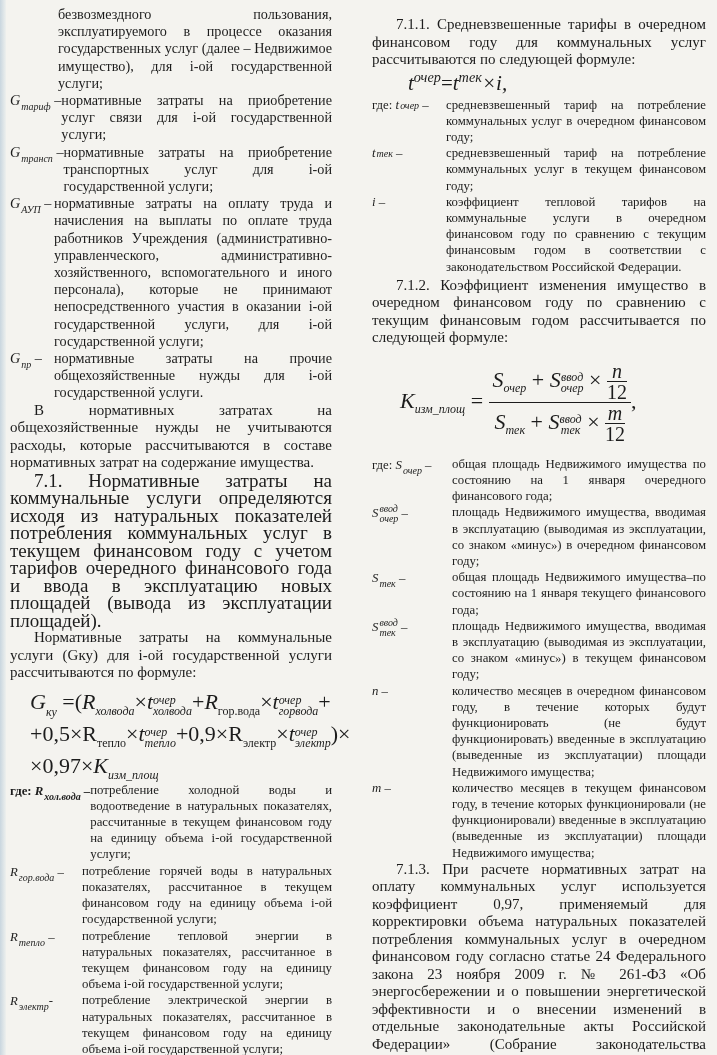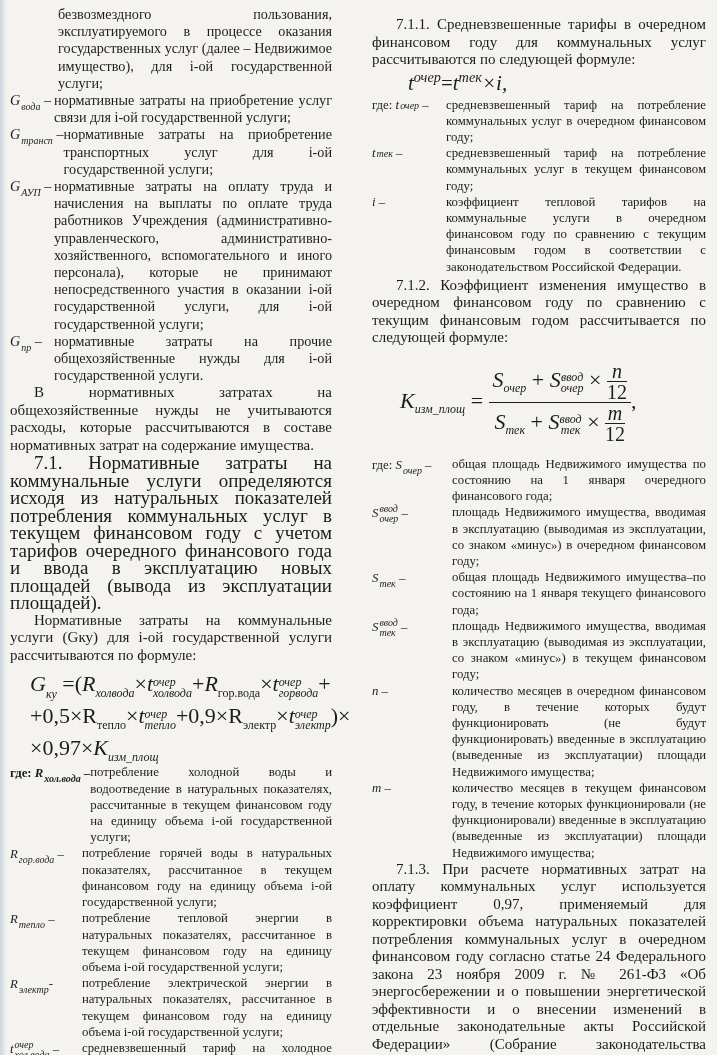--- a/index.html
+++ b/index.html
@@ -39,21 +39,21 @@
 </head>
 <body>
 
 <div class="edge"></div>
 
 <div class="col left">
   <p class="p" style="padding-left:48px">безвозмездного пользования, эксплуатируемого в процессе оказания государственных услуг (далее – Недвижимое имущество), для i-ой государственной услуги;</p>
 
   <div id="defs-top">
       <div class="def">
-        <span class="sym" style="min-width: 44px;"><span>G</span><span class="supsub"><span>&nbsp;</span><span>вода</span></span><span style="font-style: normal;"> – </span></span>
+        <span class="sym" style="min-width: 44px;"><span>G</span><span class="supsub"><span>&nbsp;</span><span>тариф</span></span><span style="font-style: normal;"> – </span></span>
         <span class="txt">нормативные затраты на приобретение услуг связи для i-ой государственной услуги;</span>
       </div>
       <div class="def">
         <span class="sym" style="min-width: 44px;"><span>G</span><span class="supsub"><span>&nbsp;</span><span>трансп</span></span><span style="font-style: normal;"> – </span></span>
         <span class="txt">нормативные затраты на приобретение транспортных услуг для i-ой государственной услуги;</span>
       </div>
       <div class="def">
         <span class="sym" style="min-width: 44px;"><span>G</span><span class="supsub"><span>&nbsp;</span><span>АУП</span></span><span style="font-style: normal;"> – </span></span>
         <span class="txt">нормативные затраты на оплату труда и начисления на выплаты по оплате труда работников Учреждения (административно-управленческого, административно-хозяйственного, вспомогательного и иного персонала), которые не принимают непосредственного участия в оказании i-ой государственной услуги, для i-ой государственной услуги;</span>
       </div>

